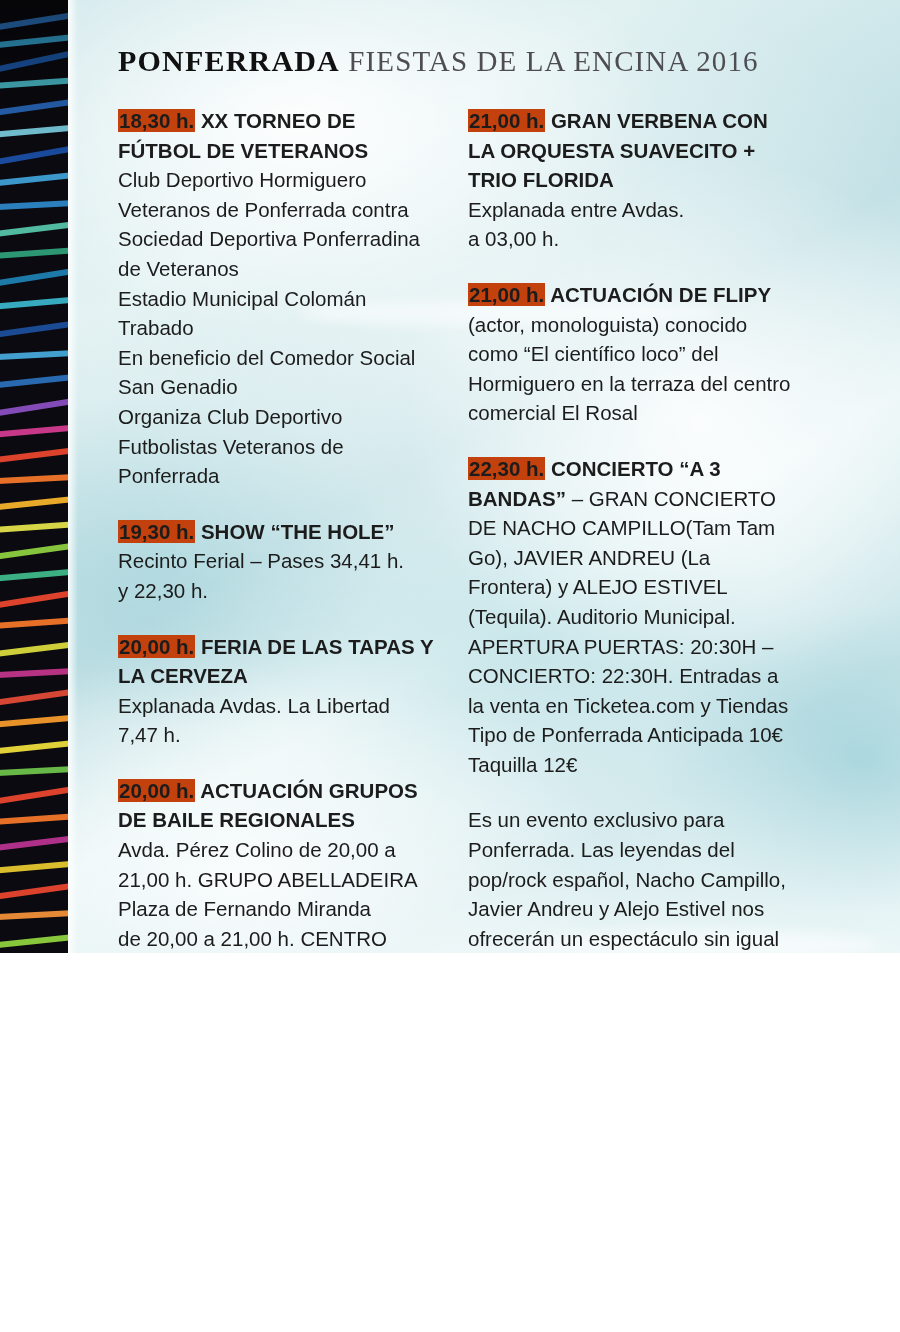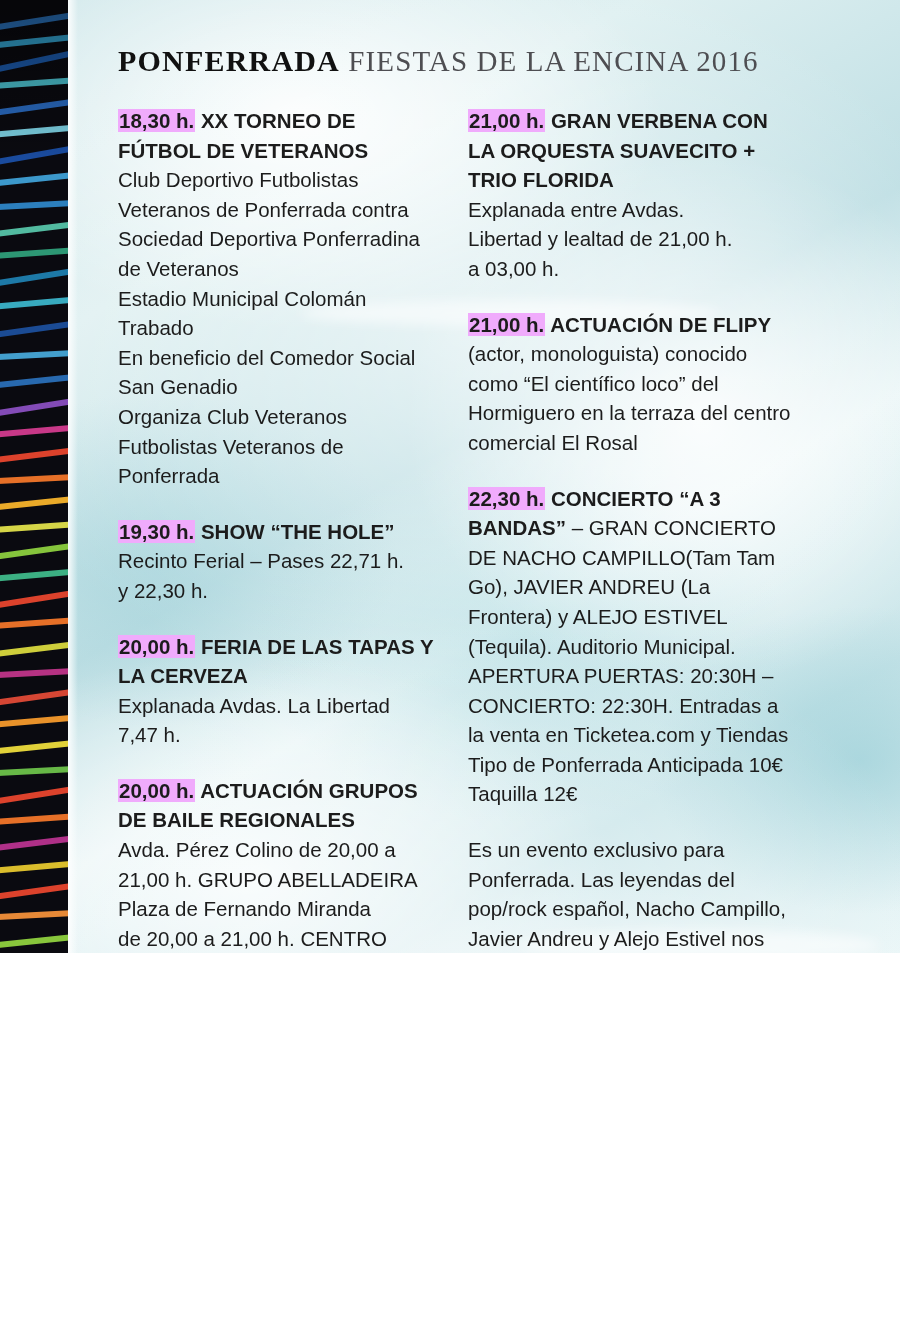--- a/index.html
+++ b/index.html
@@ -117,21 +117,21 @@
   .entry { margin-bottom: 26px; }
   .entry:last-child { margin-bottom: 0; }
 
   .ln {
     font-size: 20.5px;
     line-height: 29.6px;
     color: #1c1c1c;
     font-weight: 400;
   }
   .time {
-    background: #f0abfc;
+    background: #c2410c;
     color: #1c1c1c;
     font-weight: 700;
     padding: 0 1px;
   }
   .b { font-weight: 700; }
 
   .para { margin-top: 12px; }
   .blk { display: block; }
 
   
@@ -221,38 +221,38 @@
   <div class="header">
     <span class="ponferrada">PONFERRADA</span><span class="rest"> FIESTAS DE LA ENCINA 2016</span>
   </div>
 
   <div class="col col-left">
 
     <div class="entry">
       <div class="ln">
         <span class="time">18,30 h.</span><span class="b"> XX TORNEO DE FÚTBOL DE VETERANOS</span>
       </div>
-      <div class="ln blk">Club Deportivo Futbolistas</div>
+      <div class="ln blk">Club Deportivo Hormiguero</div>
       <div class="ln blk">Veteranos de Ponferrada contra</div>
       <div class="ln blk">Sociedad Deportiva Ponferradina</div>
       <div class="ln blk">de Veteranos</div>
       <div class="ln blk">Estadio Municipal Colomán</div>
       <div class="ln blk">Trabado</div>
       <div class="ln blk">En beneficio del Comedor Social</div>
       <div class="ln blk">San Genadio</div>
-      <div class="ln blk">Organiza Club Veteranos</div>
+      <div class="ln blk">Organiza Club Deportivo</div>
       <div class="ln blk">Futbolistas Veteranos de</div>
       <div class="ln blk">Ponferrada</div>
     </div>
 
     <div class="entry">
       <div class="ln">
         <span class="time">19,30 h.</span><span class="b"> SHOW “THE HOLE”</span>
       </div>
-      <div class="ln blk">Recinto Ferial – Pases 22,71 h.</div>
+      <div class="ln blk">Recinto Ferial – Pases 34,41 h.</div>
       <div class="ln blk">y 22,30 h.</div>
     </div>
 
     <div class="entry">
       <div class="ln">
         <span class="time">20,00 h.</span><span class="b"> FERIA DE LAS TAPAS Y LA CERVEZA</span>
       </div>
       <div class="ln blk">Explanada Avdas. La Libertad</div>
       <div class="ln blk">7,47 h.</div>
     </div>
@@ -270,21 +270,20 @@
 
   </div>
 
   <div class="col col-right">
 
     <div class="entry">
       <div class="ln">
         <span class="time">21,00 h.</span><span class="b"> GRAN VERBENA CON LA ORQUESTA SUAVECITO + TRIO FLORIDA</span>
       </div>
       <div class="ln blk">Explanada entre Avdas.</div>
-      <div class="ln blk">Libertad y lealtad de 21,00 h.</div>
       <div class="ln blk">a 03,00 h.</div>
     </div>
 
     <div class="entry">
       <div class="ln">
         <span class="time">21,00 h.</span><span class="b"> ACTUACIÓN DE FLIPY</span><span> (actor, monologuista) conocido como “El científico loco” del Hormiguero en la terraza del centro comercial El Rosal</span>
       </div>
     </div>
 
     <div class="entry">

